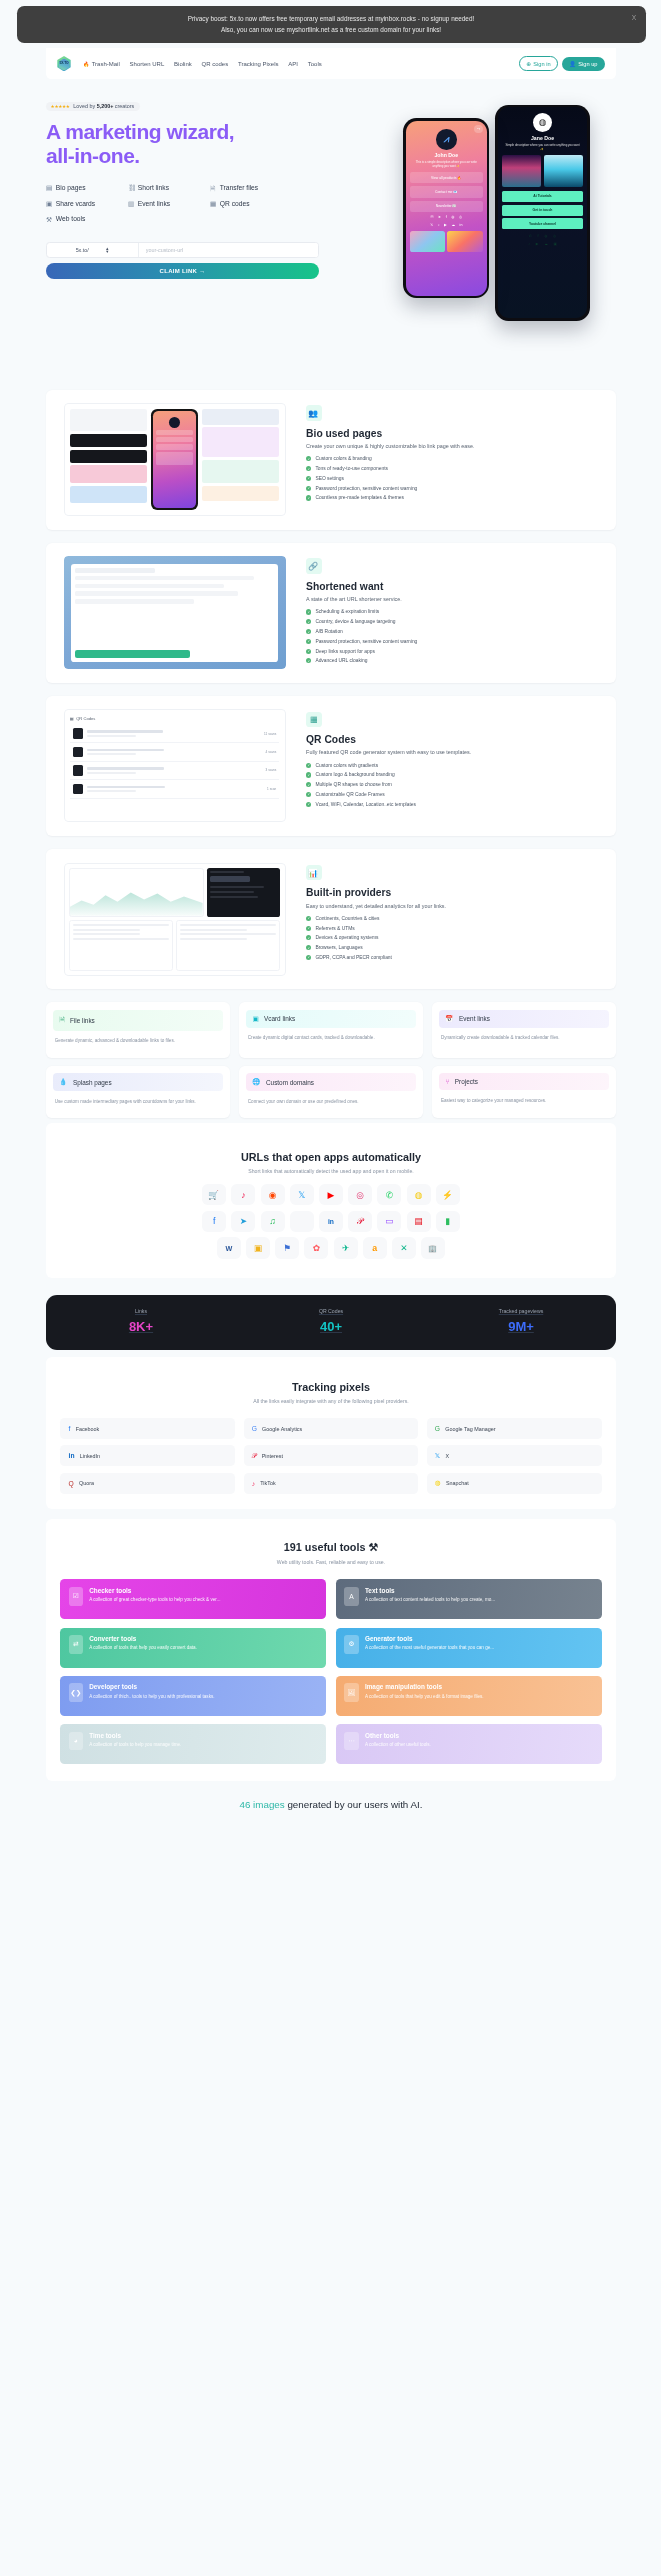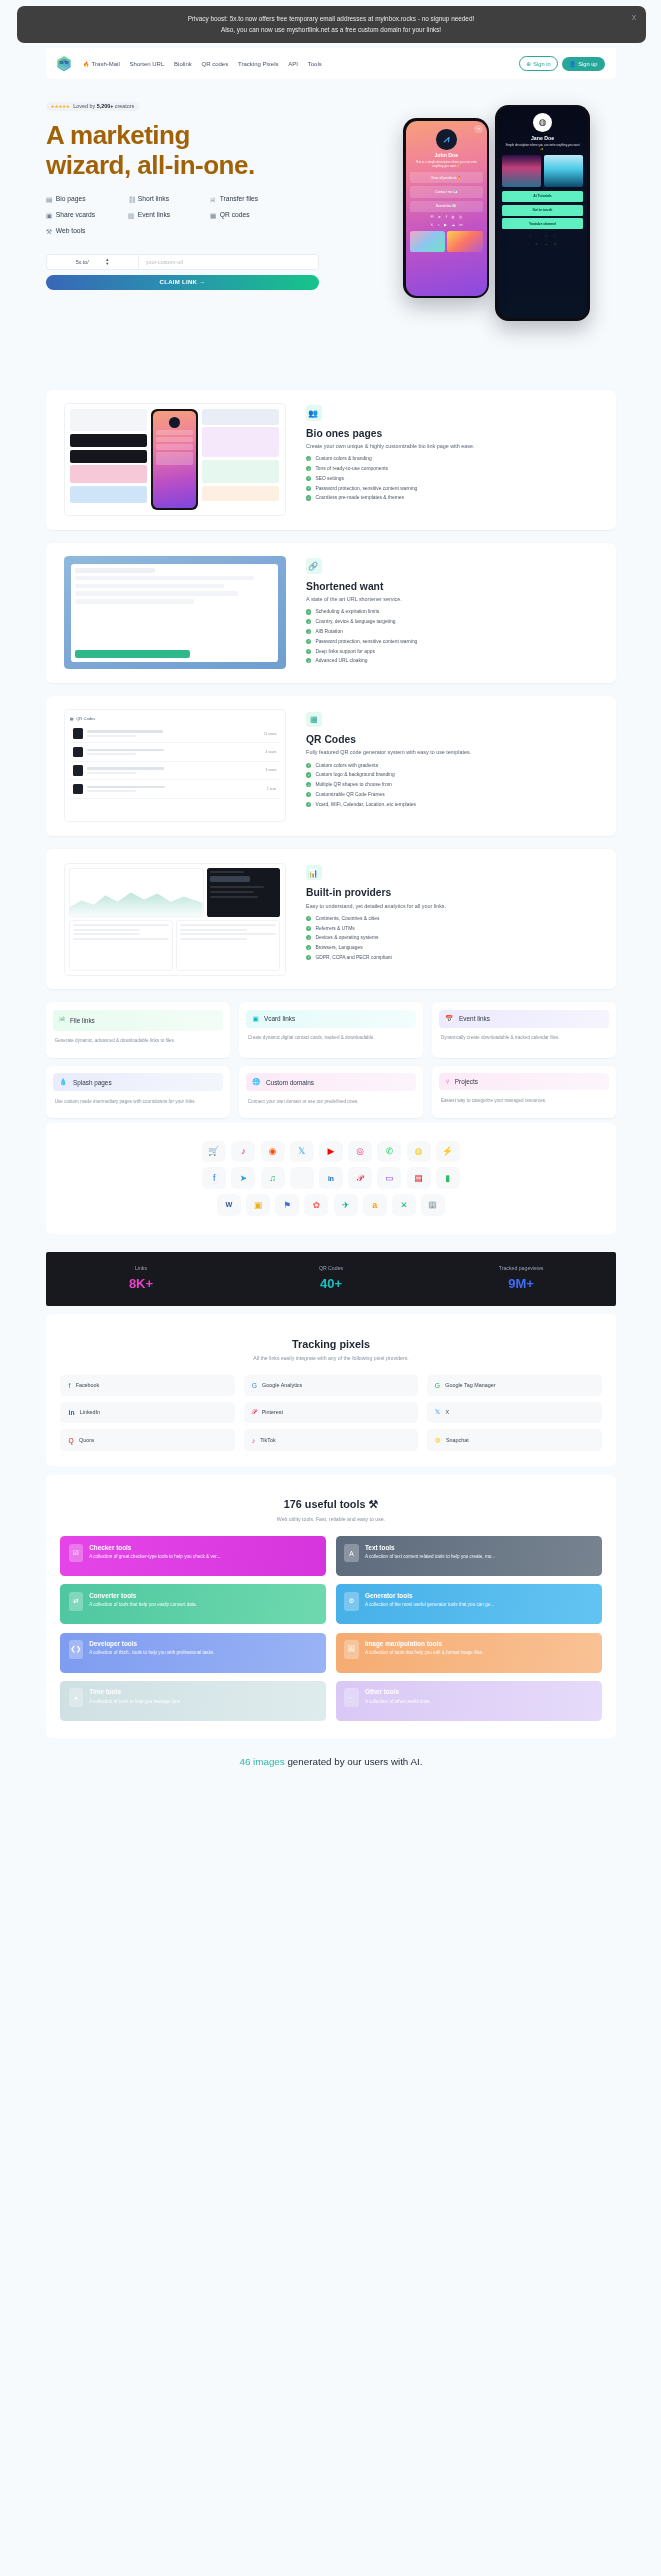--- a/index.html
+++ b/index.html
@@ -85,22 +85,22 @@
   }
   .hero-left { width: 314px; }
   .rating {
     display: inline-flex; align-items: center; gap: 3.6px;
     background: #f0f2f5; border-radius: 10.3px; padding: 1.5px 6.2px 2.1px 4.6px;
     font-size: 5.4px; color: #4a5568; margin-bottom: 8.2px;
   }
   .stars { color: #f5b014; font-size: 4.6px; letter-spacing: -0.3px; }
   .rating b { color: #1a202c; }
   h1.hero-title {
-    font-size: 26px; line-height: 1.16; font-weight: 800;
-    letter-spacing: -0.5px; color: #a16207; margin-bottom: 15.5px;
+    font-size: 21px; line-height: 1.16; font-weight: 800;
+    letter-spacing: -0.5px; color: #8b5cf6; margin-bottom: 15.5px;
     max-width: 216px;
   }
   .hero-feats {
     display: grid; grid-template-columns: 82px 82px 82px;
     row-gap: 8.8px; margin-bottom: 19.6px;
   }
   .hero-feat { display: flex; align-items: center; gap: 4.1px; font-size: 6.7px; color: #2d3748; }
   .hero-feat .hf-ico { width: 5.7px; height: 5.7px; flex: none; color: #718096; }
 
   .claim-row {
@@ -270,22 +270,22 @@
   .apps-panel { margin: 5.2px 46px 0; background: #fff; border-radius: 6.2px; padding: 10.3px 15.5px 13.4px; }
   .apps-row { display: flex; justify-content: center; gap: 5.2px; margin-bottom: 5.2px; }
   .app-tile {
     width: 24px; height: 21.6px; border-radius: 5.7px; background: #f7f8fa;
     display: flex; align-items: center; justify-content: center;
     font-size: 8.8px; cursor: pointer;
   }
 
   
   .stats {
-    margin: 17.5px 46px 0; background: #17191f; border-radius: 2px;
-    display: flex; padding: 13.4px 0 15.5px;
+    margin: 17.5px 46px 0; background: #17191f; border-radius: 11px;
+    display: flex; padding: 13.4px 0 15.5px; text-decoration: underline;
   }
   .stat { flex: 1; text-align: center; }
   .stat .lbl { font-size: 5.2px; color: #9aa3b0; margin-bottom: 4.6px; }
   .stat .val { font-size: 13px; font-weight: 700; }
 
   
   .pixels-panel { margin: 7.2px 46px 0; background: #fff; border-radius: 6.2px; padding: 7.2px 14.4px 15.5px; }
   .pixels-grid { display: grid; grid-template-columns: repeat(3,1fr); gap: 6.2px 8.2px; margin-top: 11.3px; }
   .pixel {
     background: #f7f8fa; border-radius: 4.6px; padding: 6.7px 8.2px;
@@ -489,21 +489,21 @@
       <div class="col">
         <div class="ph" style="height:15.5px;background:#e9eef6"></div>
         <div class="ph" style="height:30px;background:#f5e8fb"></div>
         <div class="ph" style="height:23px;background:#e6f7f0"></div>
         <div class="ph" style="height:15.5px;background:#fdf0e2"></div>
       </div>
     </div>
   </div>
   <div class="fb-body">
     <div class="fb-icon">👥</div>
-    <div class="fb-title">Bio ones pages</div>
+    <div class="fb-title">Bio used pages</div>
     <div class="fb-sub">Create your own unique &amp; highly customizable bio link page with ease.</div>
     <div class="fb-li">
         <span class="chk">✓</span>
         <span>Custom colors &amp; branding</span>
       </div>
     <div class="fb-li">
         <span class="chk">✓</span>
         <span>Tons of ready-to-use components</span>
       </div>
     <div class="fb-li">
@@ -730,20 +730,24 @@
   <div class="card6">
     <div class="hd" style="background:linear-gradient(100deg,#fceaf7,#fdf5fb)">
       <span class="ic" style="color:#d630c8">⑂</span>
       <span>Projects</span>
     </div>
     <div class="dsc">Easiest way to categorize your managed resources.</div>
   </div>
 </div>
 
 <div class="apps-panel">
+  <div class="section-h">
+    <h2>URLs that open apps automatically</h2>
+    <p>Short links that automatically detect the used app and open it on mobile.</p>
+  </div>
   <div style="height:7.2px"></div>
   <div class="apps-row">
     <div class="app-tile" style="color:#e8422e">🛒</div>
     <div class="app-tile" style="color:#ee1d52">♪</div>
     <div class="app-tile" style="color:#ff4500">◉</div>
     <div class="app-tile" style="color:#1d9bf0">𝕏</div>
     <div class="app-tile" style="color:#ff0000">▶</div>
     <div class="app-tile" style="color:#e1306c">◎</div>
     <div class="app-tile" style="color:#25d366">✆</div>
     <div class="app-tile" style="color:#f5c700">◍</div>
@@ -827,21 +831,21 @@
       </div>
     <div class="pixel">
         <span class="ic" style="color:#f7d000">◍</span>
         <span>Snapchat</span>
       </div>
   </div>
 </div>
 
 <div class="tools-panel">
   <div class="section-h">
-    <h2>176 useful tools ⚒</h2>
+    <h2>191 useful tools ⚒</h2>
     <p>Web utility tools. Fast, reliable and easy to use.</p>
   </div>
   <div class="tools-grid">
     <div class="tool" style="background:linear-gradient(100deg,#e545e8,#d635dd)">
       <span class="ic">☑</span>
       <span>
           <span class="tt" style="display:block">Checker tools</span>
           <span class="td" style="display:block">A collection of great checker-type tools to help you check &amp; ver...</span>
         </span>
     </div>

